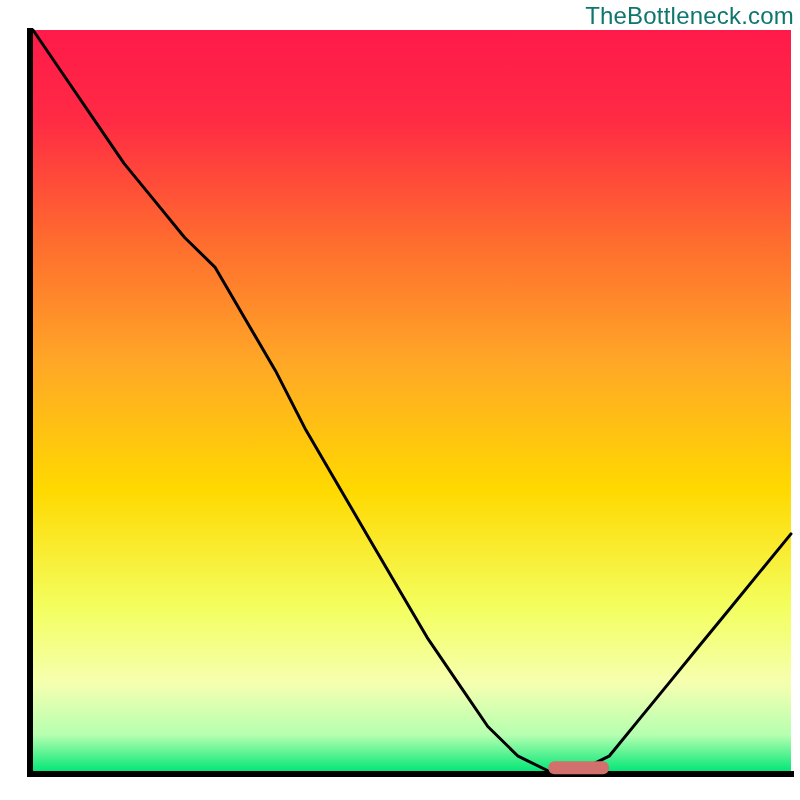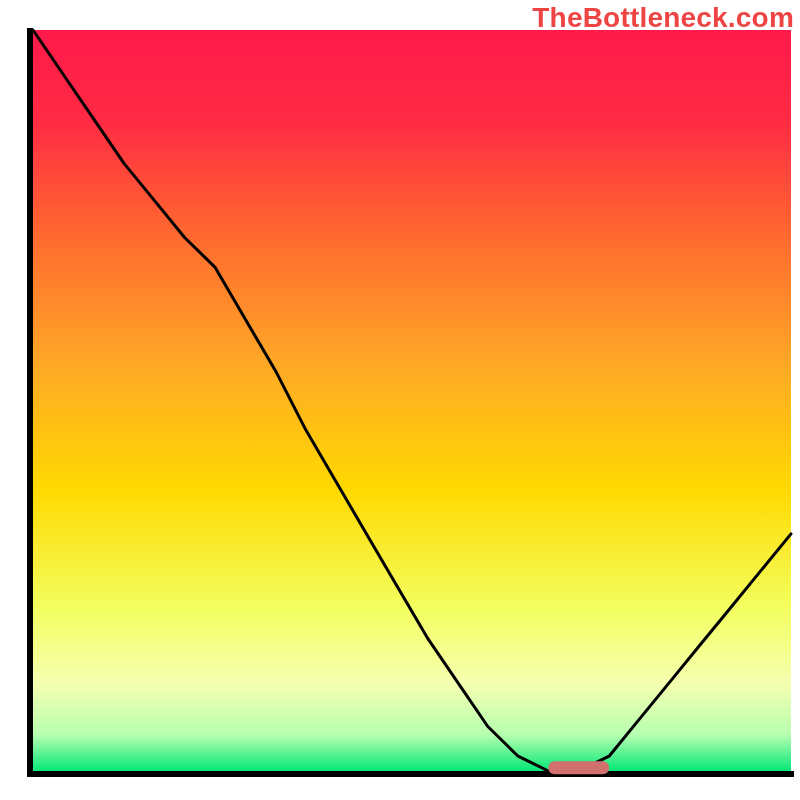--- a/index.html
+++ b/index.html
@@ -12,23 +12,23 @@
   }
   .chart-wrap {
     position: relative;
     width: 800px;
     height: 800px;
   }
   .watermark {
     position: absolute;
     top: 2px;
     right: 6px;
-    font-size: 28px;
-    font-weight: 700;
-    color: #ef4444;
+    font-size: 24px;
+    font-weight: 400;
+    color: #0f766e;
     letter-spacing: 0.2px;
     z-index: 10;
   }
   svg.chart {
     position: absolute;
     left: 0;
     top: 0;
     width: 800px;
     height: 800px;
   }

